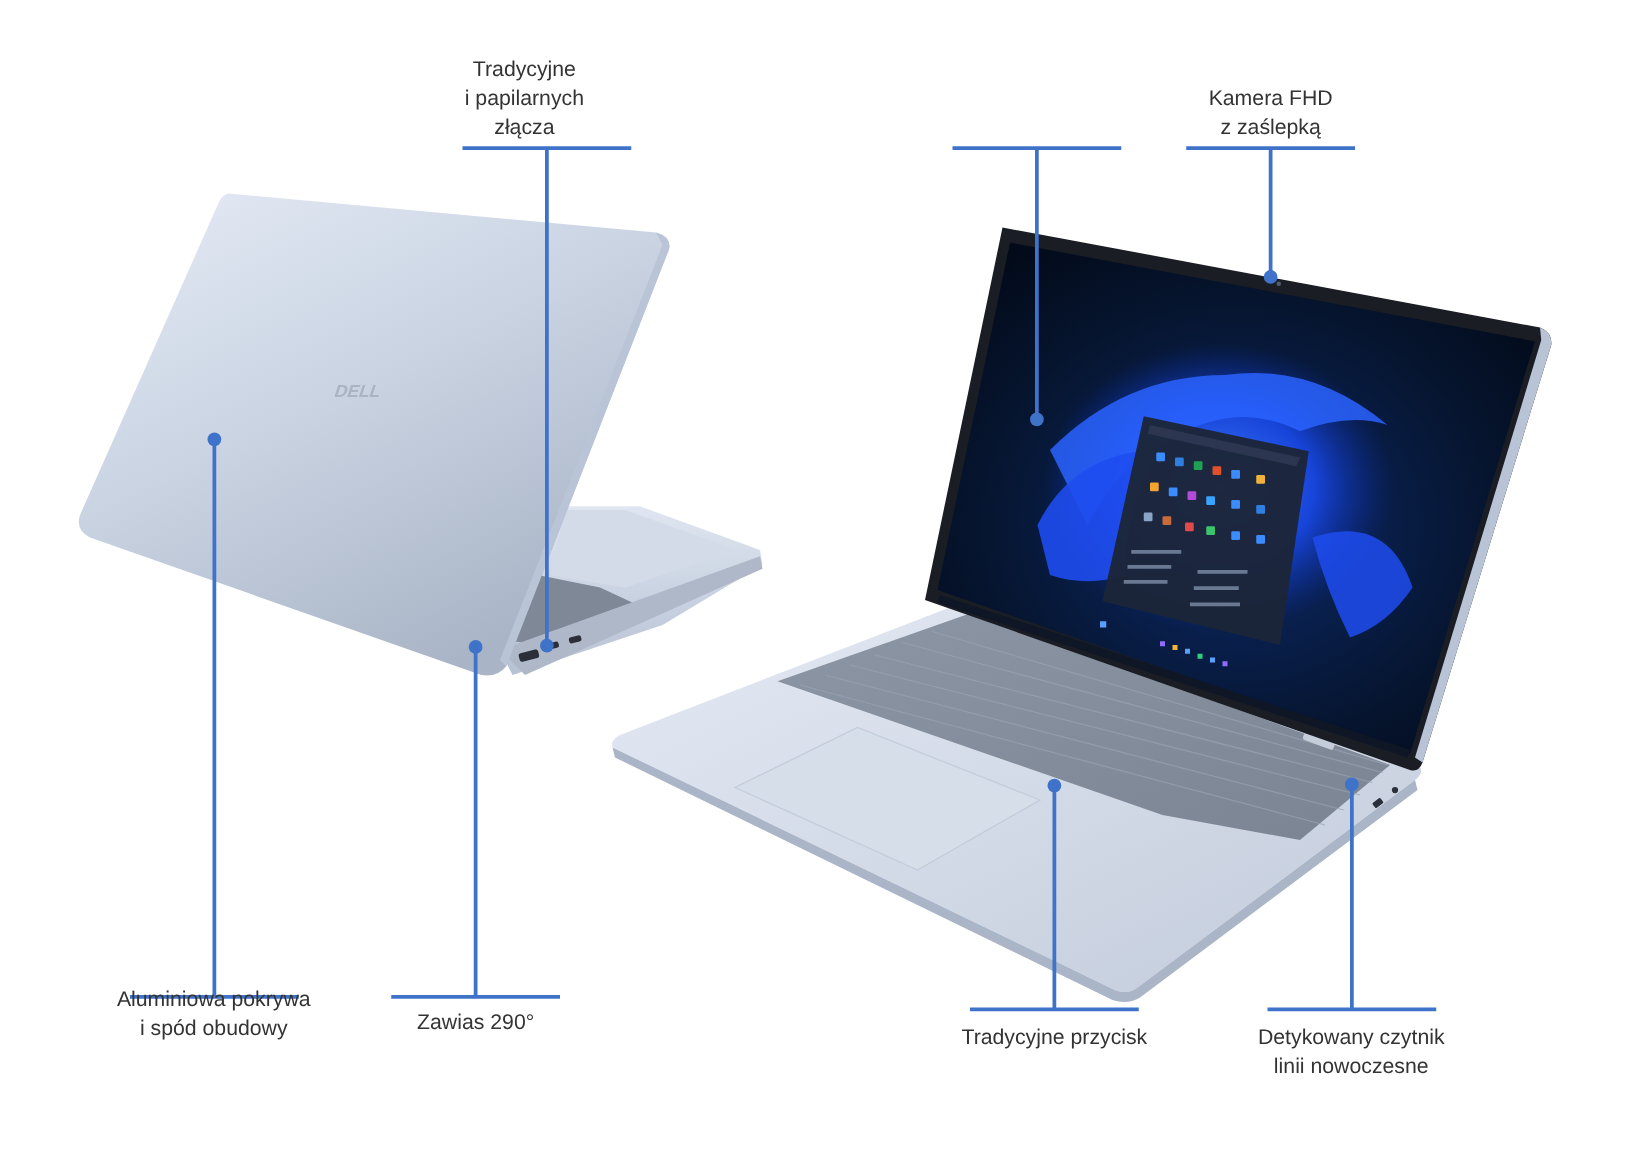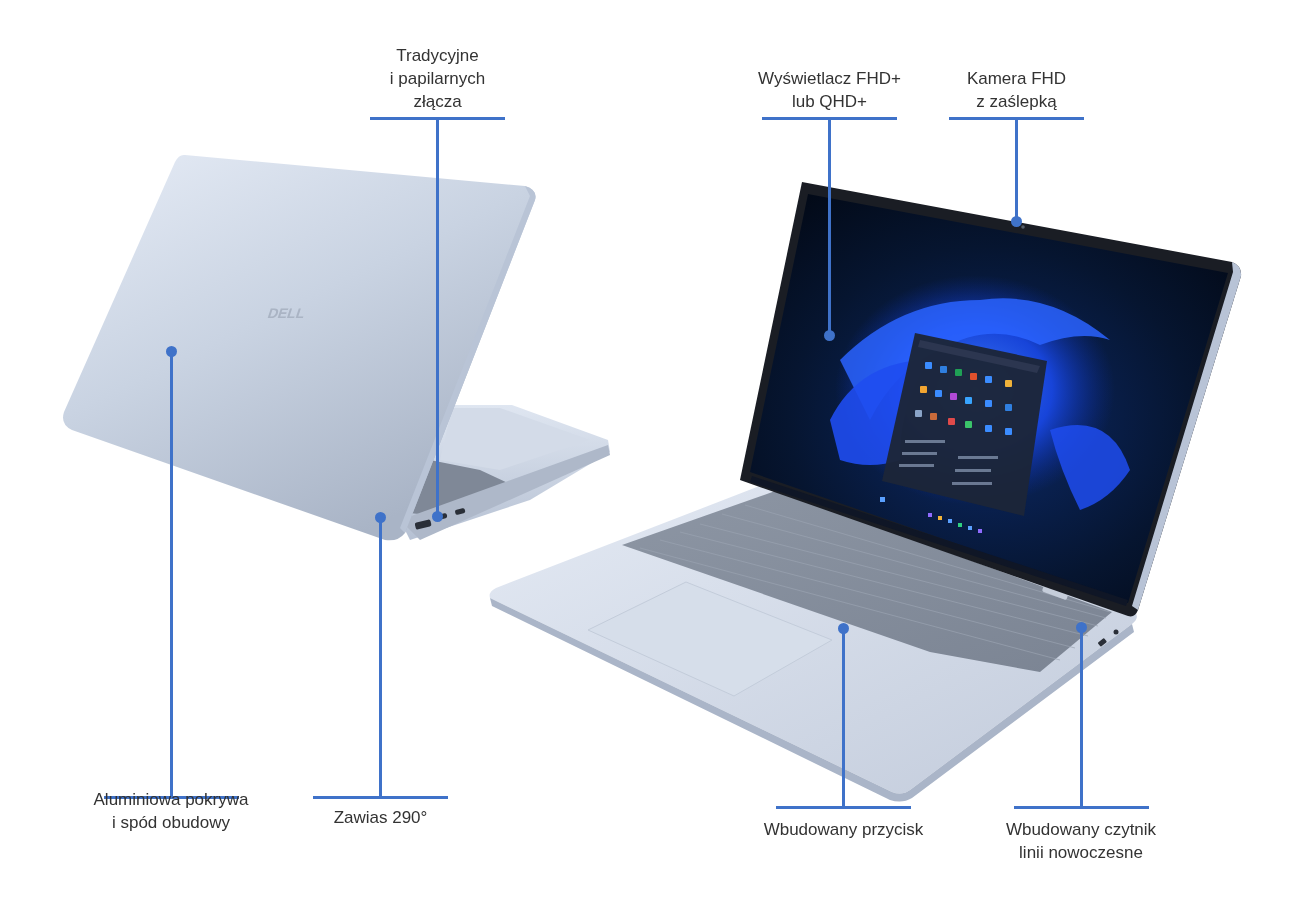--- a/index.html
+++ b/index.html
@@ -134,33 +134,29 @@
         <rect x="938" y="516" width="4" height="4" fill="#f2b437"></rect>
         <rect x="948" y="519" width="4" height="4"></rect>
         <rect x="958" y="523" width="4" height="4" fill="#2fcf80"></rect>
         <rect x="968" y="526" width="4" height="4"></rect>
         <rect x="978" y="529" width="4" height="4" fill="#8f6bff"></rect>
       </g>
       <circle cx="1023" cy="227" r="1.8" fill="#555d6a"></circle>
     </g>
   </svg>
 
-  <div class="label" style="left:370px; top:44px; width:135px;">
+  <div class="label" style="left:352px; top:44px; width:135px;">
     <span>Tradycyjne</span>
     <span>i papilarnych</span>
     <span>złącza</span>
   </div>
   <div class="bar" style="left:370px; top:117px; width:135px;"></div>
   <div class="vline" style="left:436px; top:118px; height:398px;"></div>
   <div class="dot" style="left:432px; top:511px;"></div>
 
-  <div class="label" style="left:742px; top:67px; width:175px;">
-    <span>Wyświetlacz FHD+</span>
-    <span>lub QHD+</span>
-  </div>
   <div class="bar" style="left:762px; top:117px; width:135px;"></div>
   <div class="vline" style="left:828px; top:118px; height:215px;"></div>
   <div class="dot" style="left:824px; top:330px;"></div>
 
   <div class="label" style="left:949px; top:67px; width:135px;">
     <span>Kamera FHD</span>
     <span>z zaślepką</span>
   </div>
   <div class="bar" style="left:949px; top:117px; width:135px;"></div>
   <div class="vline" style="left:1015px; top:118px; height:103px;"></div>
@@ -178,24 +174,24 @@
   <div class="vline" style="left:379px; top:518px; height:279px;"></div>
   <div class="bar" style="left:313px; top:796px; width:135px;"></div>
   <div class="label" style="left:313px; top:806px; width:135px;">
     <span>Zawias 290°</span>
   </div>
 
   <div class="dot" style="left:838px; top:623px;"></div>
   <div class="vline" style="left:842px; top:629px; height:178px;"></div>
   <div class="bar" style="left:776px; top:806px; width:135px;"></div>
   <div class="label" style="left:738px; top:818px; width:211px;">
-    <span>Wbudowany przycisk</span>
+    <span>Tradycyjne przycisk</span>
   </div>
 
   <div class="dot" style="left:1076px; top:622px;"></div>
   <div class="vline" style="left:1080px; top:628px; height:179px;"></div>
   <div class="bar" style="left:1014px; top:806px; width:135px;"></div>
   <div class="label" style="left:981px; top:818px; width:200px;">
-    <span>Wbudowany czytnik</span>
+    <span>Detykowany czytnik</span>
     <span>linii nowoczesne</span>
   </div>
 
 </div>
 
 </body></html>

